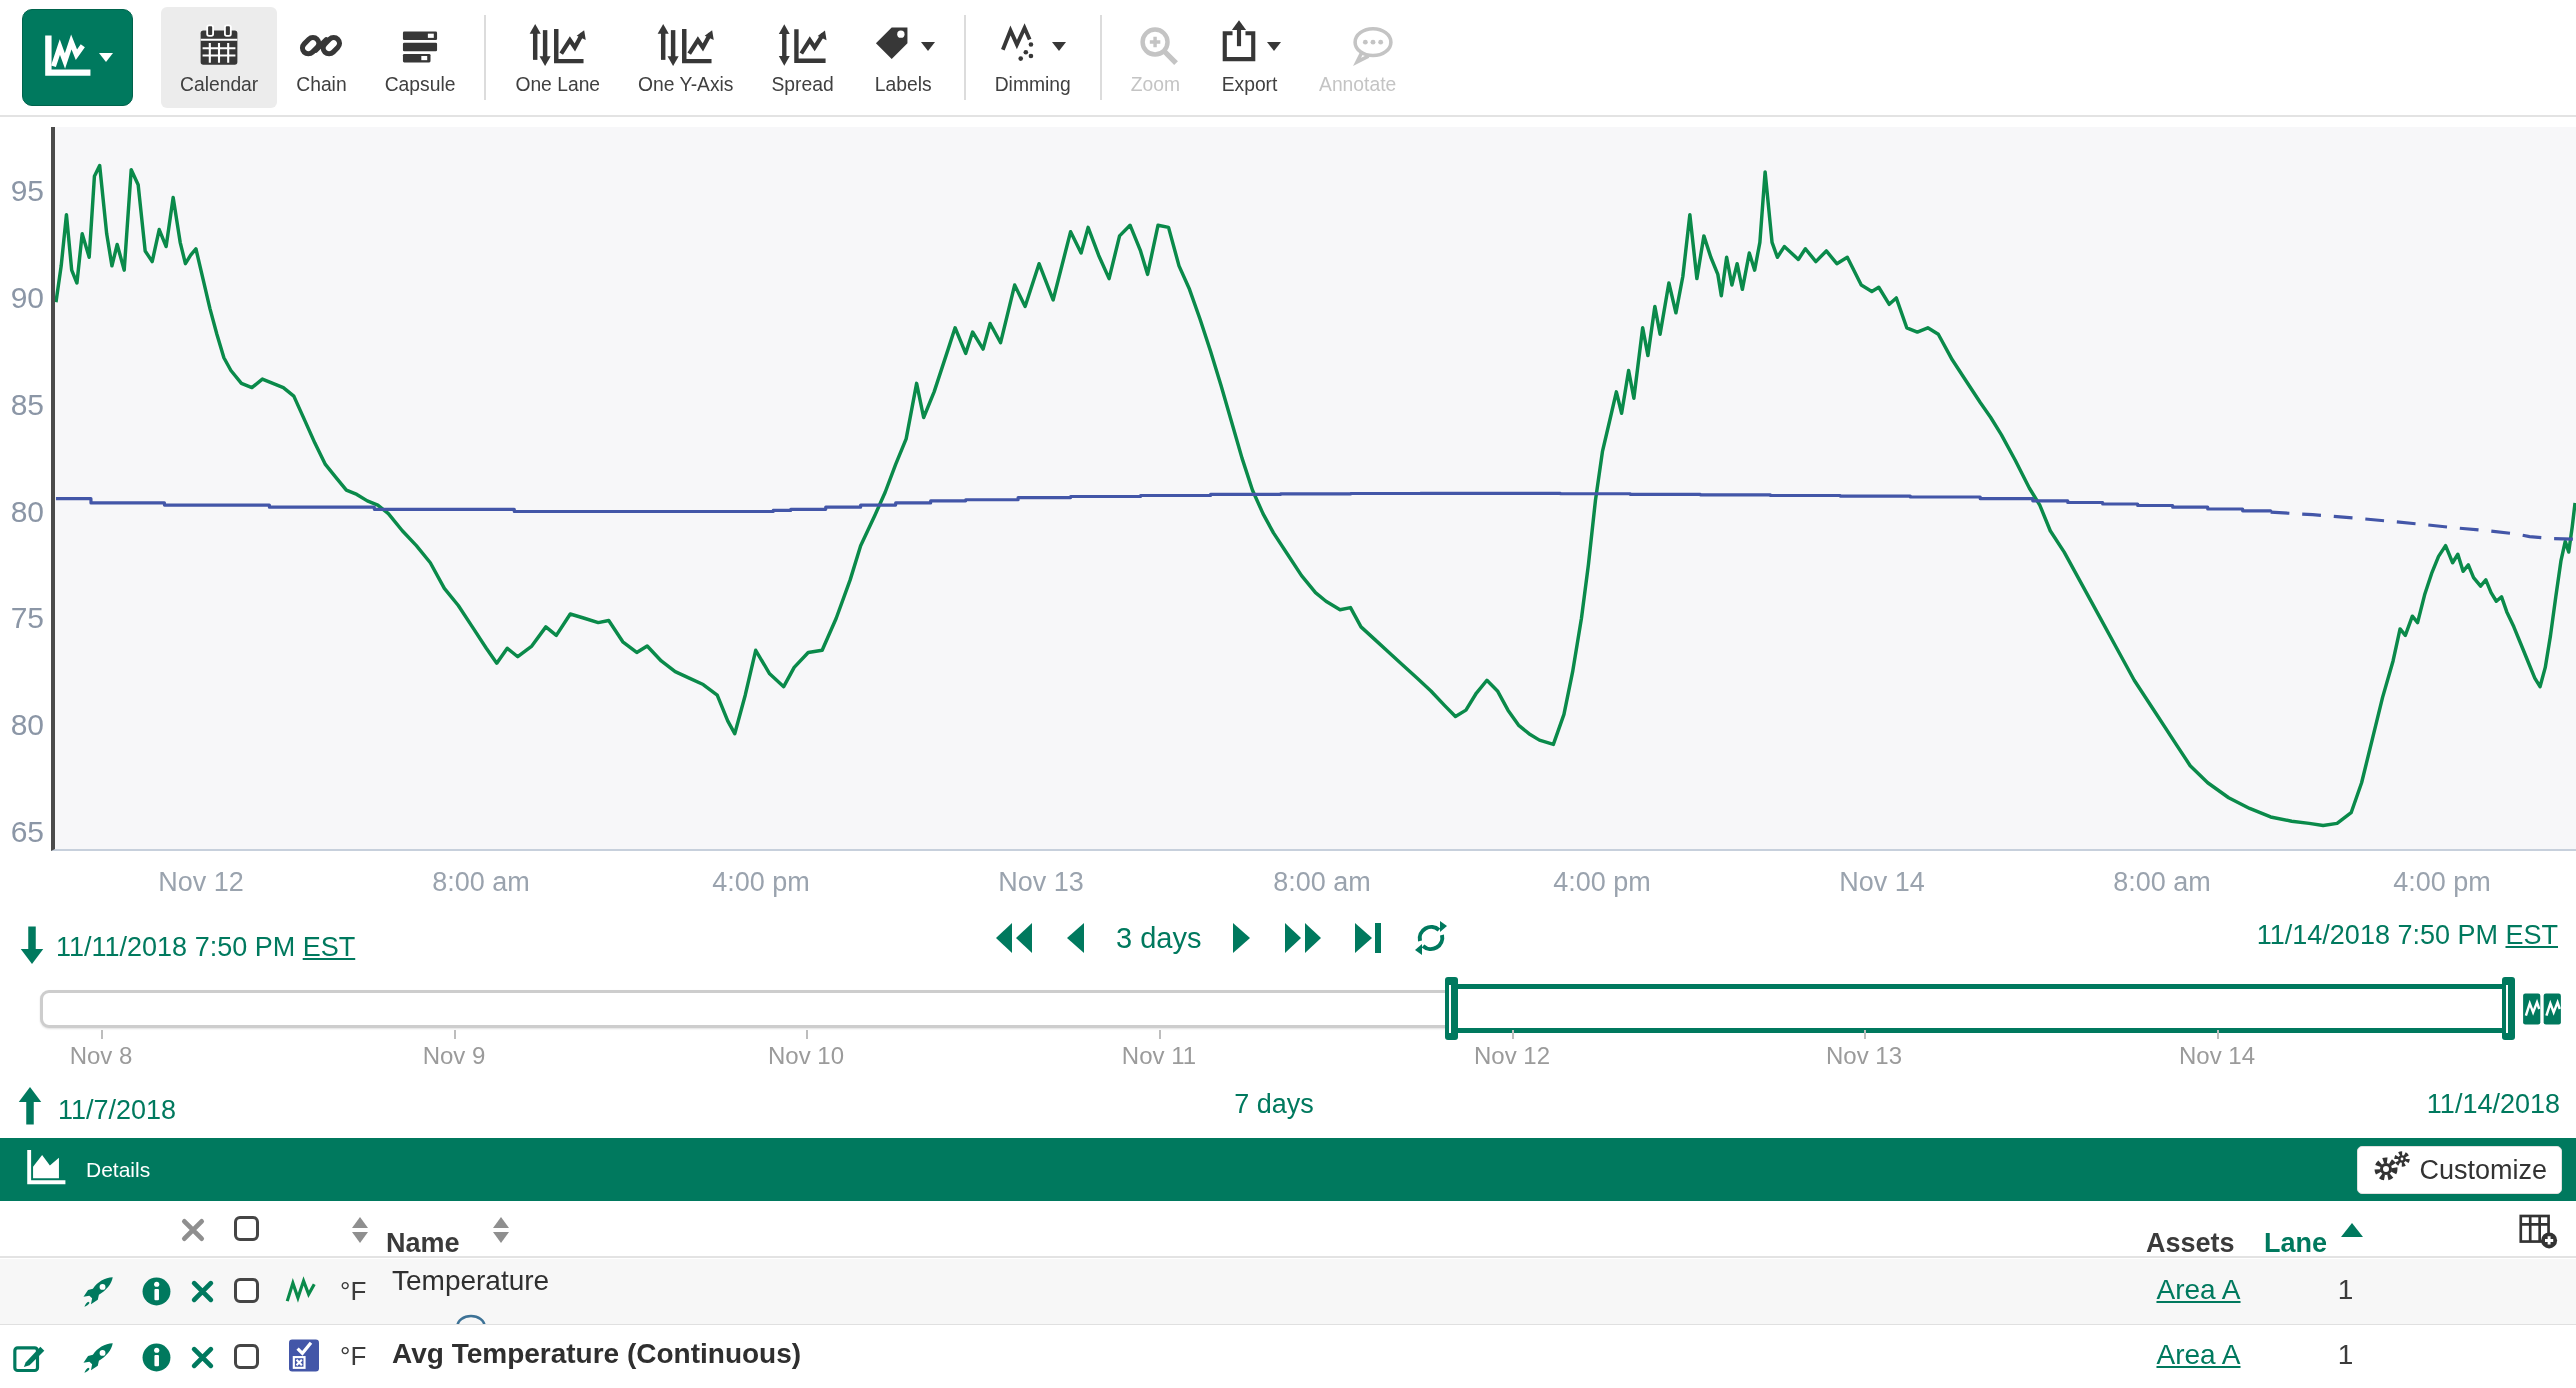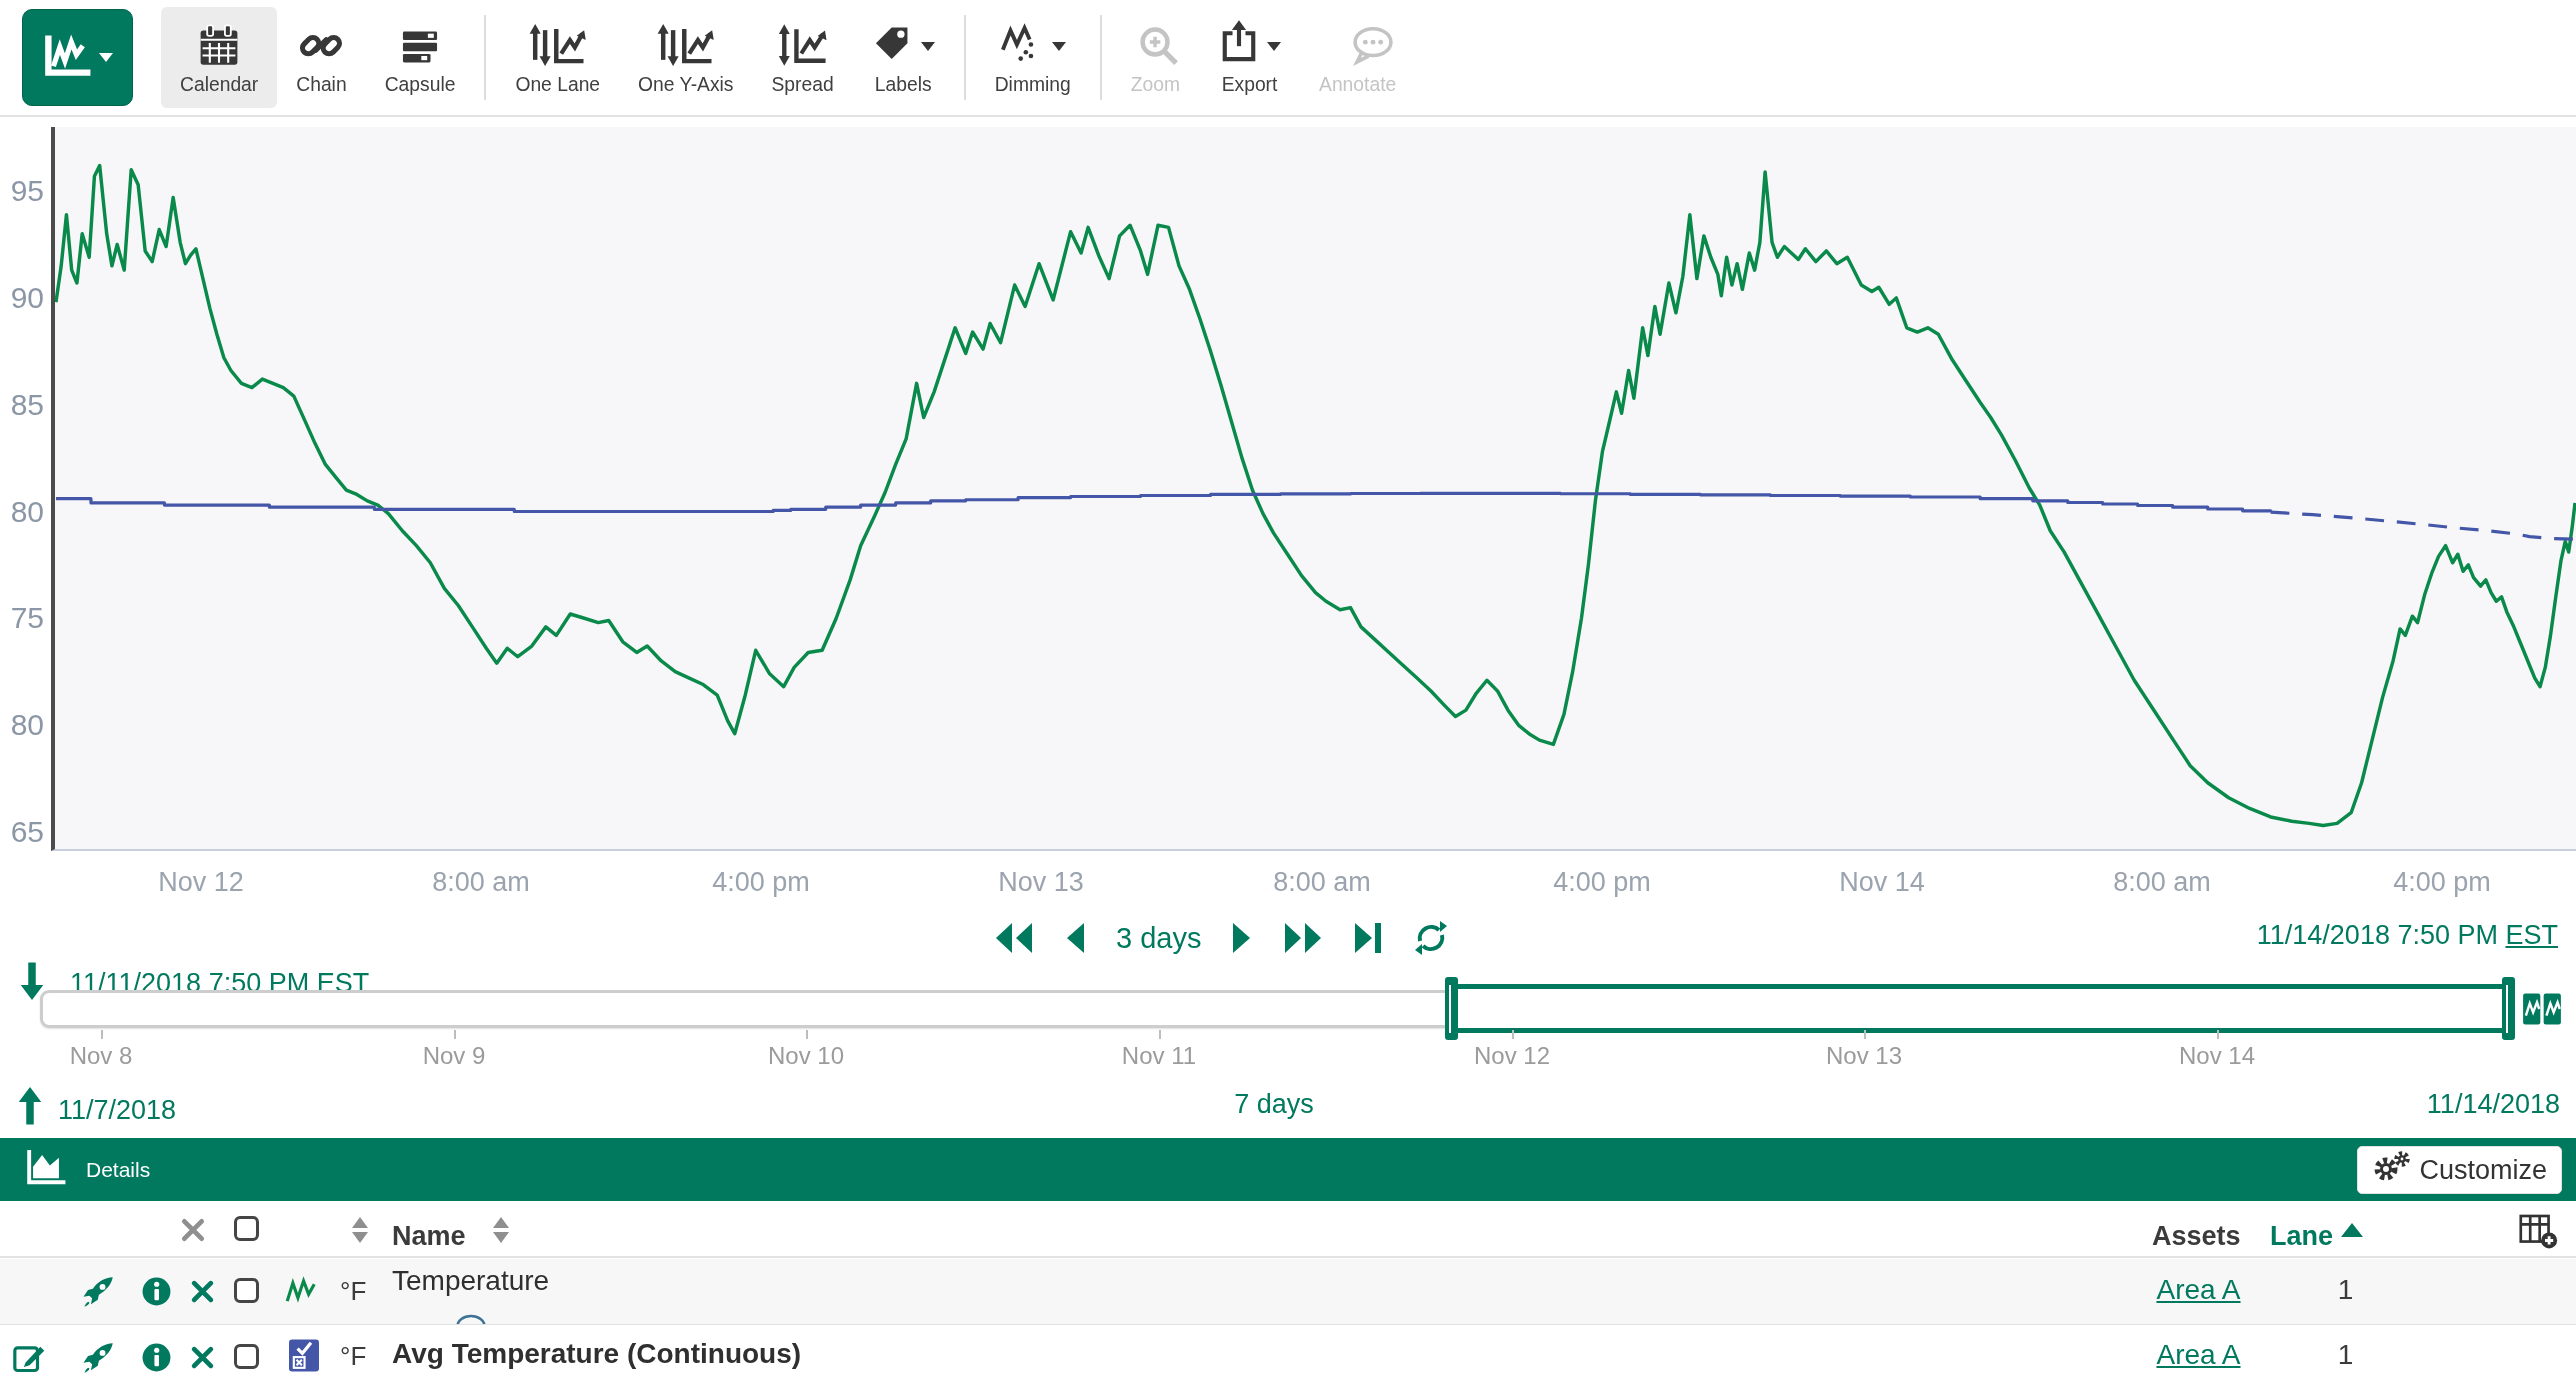--- a/index.html
+++ b/index.html
@@ -54,21 +54,21 @@
 
   
   #details-bar { position:absolute; left:0; top:1138px; width:2576px; height:63px; background:#00795e;
                  display:flex; align-items:center; }
   #details-title { color:#fff; font-size:21px; margin-left:18px; }
   #customize-btn { position:absolute; right:14px; top:8px; height:48px; background:#fff;
                    border:1px solid #e0e0e0; border-radius:5px; display:flex; align-items:center;
                    gap:9px; padding:0 14px; font-size:27px; color:#333; cursor:pointer; }
   #table-header { position:absolute; left:0; top:1201px; width:2576px; height:57px; background:#fff;
                   border-bottom:2px solid #e3e3e3; }
-  .hdr-txt { position:absolute; top:20px; font-size:27px; font-weight:bold; color:#3b3b3b;margin-left:6px; }
+  .hdr-txt { position:absolute; top:27px; font-size:27px; font-weight:bold; color:#3b3b3b; }
   .sort-arrows { position:absolute; top:16px; width:16px; height:26px; cursor:pointer; }
   .sort-arrows i { position:absolute; left:0; width:0; height:0;
                    border-left:8px solid transparent; border-right:8px solid transparent; }
   .sort-arrows .up { top:0; border-bottom:11px solid #8f8f8f; }
   .sort-arrows .dn { bottom:0; border-top:11px solid #8f8f8f; }
   .chk { position:absolute; width:25px; height:25px; border:3px solid #454545; border-radius:6px;
          background:#fff; cursor:pointer; }
   .d-row { position:absolute; left:0; width:2576px; }
   #row-0 { top:1259px; height:65px; background:#f7f7f7; }
   #row-1 { top:1324px; height:64px; background:#fff; border-top:1px solid #e0e0e0; }
@@ -294,21 +294,21 @@
       <span class="x-tick-label" style="left: 481px;">8:00 am</span>
       <span class="x-tick-label" style="left: 761px;">4:00 pm</span>
       <span class="x-tick-label" style="left: 1041px;">Nov 13</span>
       <span class="x-tick-label" style="left: 1322px;">8:00 am</span>
       <span class="x-tick-label" style="left: 1602px;">4:00 pm</span>
       <span class="x-tick-label" style="left: 1882px;">Nov 14</span>
       <span class="x-tick-label" style="left: 2162px;">8:00 am</span>
       <span class="x-tick-label" style="left: 2442px;">4:00 pm</span>
     </div>
 
-  <div class="range-date" style="left:18px; top:960px; display:flex; align-items:center; gap:24px;">
+  <div class="range-date" style="left:18px; top:924px; display:flex; align-items:center; gap:10px;">
     <span>
       <svg width="28" height="40" viewBox="0 0 22 32">
           <path d="M11 2 V22" stroke="#00795e" stroke-width="6"></path>
           <polygon points="11,32 2,20 20,20" fill="#00795e"></polygon>
         </svg>
     </span>
     <span><span>11/11/2018 7:50 PM</span>
       <a>EST</a></span>
   </div>
 

